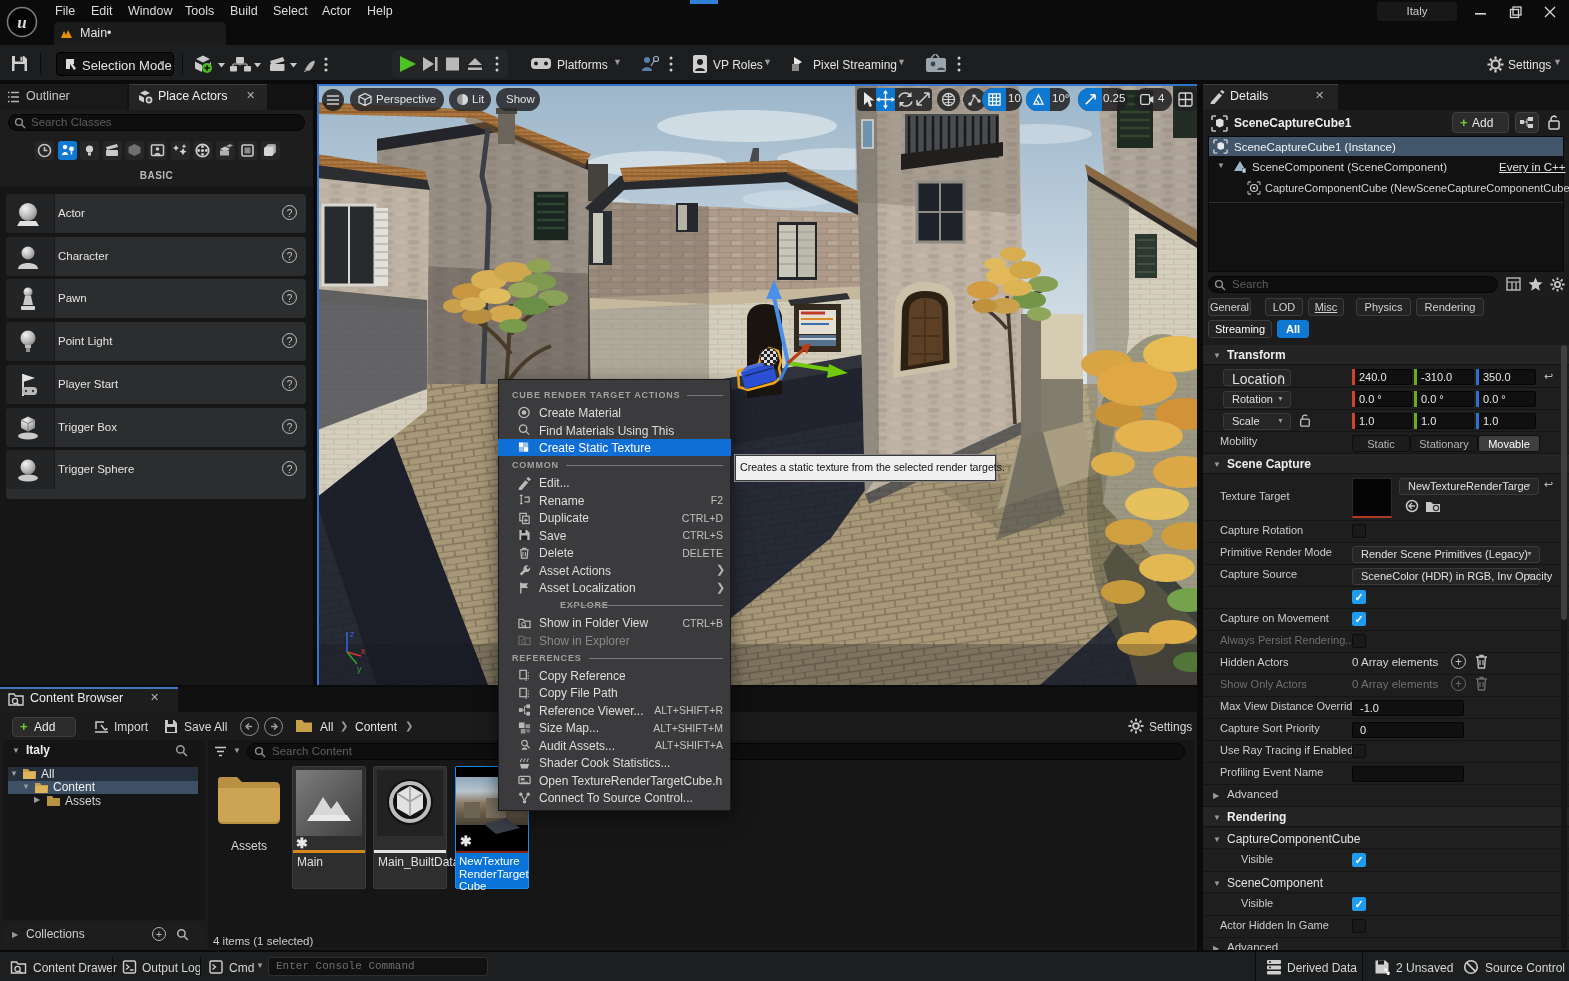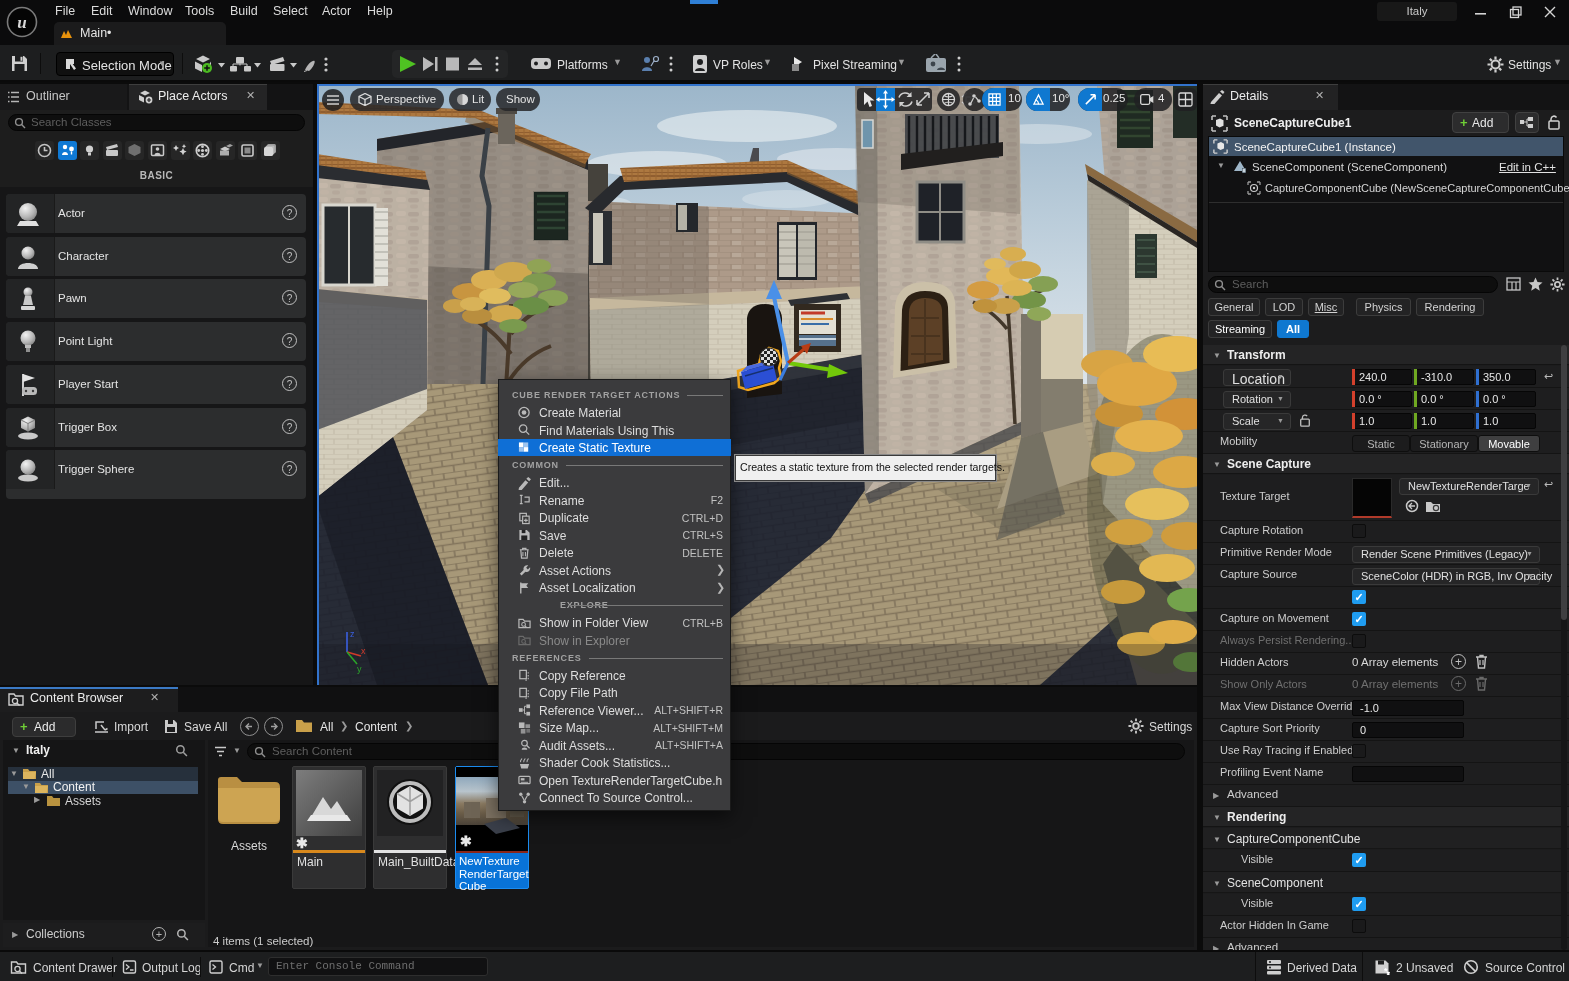--- a/index.html
+++ b/index.html
@@ -716,21 +716,21 @@
       <path d="M5 5 l4-1.5 3.5 1.8 v5.5 l-4 1.8 -3.5-2 z" fill="#e8e8e8"></path>
     </svg>
   <div class="abs" style="left:31px;top:57px;color:#f2f2f2;font-size:11.5px;">SceneCaptureCube1 (Instance)</div>
   <div class="abs" style="left:14px;top:77px;color:#9a9a9a;font-size:8px;">▼</div>
   <svg class="abs" style="left:30px;top:76px" width="14" height="14" viewBox="0 0 14 14">
       <path d="M7 1 L13 11 L1 11 Z" fill="#9fb6c8"></path>
       <rect x="9" y="8" width="4" height="5" fill="#30404e"></rect>
       <rect x="9.5" y="8.5" width="3" height="4" fill="#c8d4dc"></rect>
     </svg>
   <div class="abs" style="left:49px;top:77px;color:#d6d6d6;font-size:11.5px;">SceneComponent (SceneComponent)</div>
-  <div class="abs" style="left:296px;top:77px;color:#e2e2e2;font-size:11.5px;text-decoration:underline;">Edit in C++</div>
+  <div class="abs" style="left:296px;top:77px;color:#e2e2e2;font-size:11.5px;text-decoration:underline;">Every in C++</div>
   <svg class="abs" style="left:44px;top:97px" width="14" height="14" viewBox="0 0 14 14">
       <path d="M1 1 h3 M10 1 h3 M1 13 h3 M10 13 h3 M1 1 v3 M1 10 v3 M13 1 v3 M13 10 v3" stroke="#9a9a9a" stroke-width="1.3"></path>
       <circle cx="7" cy="7" r="3.5" fill="none" stroke="#c9c9c9" stroke-width="1.2"></circle>
       <circle cx="7" cy="7" r="1.2" fill="#c9c9c9"></circle>
     </svg>
   <div class="abs" style="left:62px;top:98px;color:#d6d6d6;font-size:11px;white-space:nowrap;">CaptureComponentCube (NewSceneCaptureComponentCube)  E</div>
   <div class="abs" style="left:6px;top:118px;width:354px;height:1px;background:#2e2e2e;"></div>
 
   <div class="abs" style="left:5px;top:192px;width:290px;height:17px;background:#0e0e0e;border:1px solid #050505;border-radius:9px;"></div>
   <svg class="abs" style="left:11px;top:195px" width="12" height="12" viewBox="0 0 12 12">
@@ -744,21 +744,21 @@
     </svg>
   <svg class="abs" style="left:325px;top:193px" width="15" height="14" viewBox="0 0 15 14">
       <path d="M7.5 0.5 l2 4.6 5 .4 -3.8 3.3 1.1 4.9 -4.3-2.6 -4.3 2.6 1.1-4.9 -3.8-3.3 5-.4 z" fill="#c6c6c6"></path>
     </svg>
   <svg class="abs" style="left:347px;top:193px" width="15" height="15" viewBox="0 0 17 17">
       <circle cx="8.5" cy="8.5" r="3" fill="none" stroke="#c6c6c6" stroke-width="2"></circle>
       <g stroke="#c6c6c6" stroke-width="2">
         <path d="M8.5 0.5 v3 M8.5 13.5 v3 M0.5 8.5 h3 M13.5 8.5 h3 M2.8 2.8 l2.1 2.1 M12.1 12.1 l2.1 2.1 M14.2 2.8 l-2.1 2.1 M4.9 12.1 l-2.1 2.1"></path>
       </g>
     </svg>
-  <div class="abs" style="left:5px;top:214px;width:52px;height:18px;background:#232324;border:1px solid #3c3c3c;border-radius:3px;color:#d2d2d2;font-size:11px;text-align:center;line-height:17px;">General</div>
+  <div class="abs" style="left:5px;top:214px;width:43px;height:18px;background:#232324;border:1px solid #3c3c3c;border-radius:3px;color:#d2d2d2;font-size:11px;text-align:center;line-height:17px;">General</div>
 <div class="abs" style="left:62px;top:214px;width:38px;height:18px;background:#232324;border:1px solid #3c3c3c;border-radius:3px;color:#d2d2d2;font-size:11px;text-align:center;line-height:17px;">LOD</div>
 <div class="abs" style="left:105px;top:214px;width:36px;height:18px;background:#232324;border:1px solid #3c3c3c;border-radius:3px;color:#d2d2d2;font-size:11px;text-align:center;line-height:17px;text-decoration:underline;">Misc</div>
 <div class="abs" style="left:153px;top:214px;width:55px;height:18px;background:#232324;border:1px solid #3c3c3c;border-radius:3px;color:#d2d2d2;font-size:11px;text-align:center;line-height:17px;">Physics</div>
 <div class="abs" style="left:213px;top:214px;width:68px;height:18px;background:#232324;border:1px solid #3c3c3c;border-radius:3px;color:#d2d2d2;font-size:11px;text-align:center;line-height:17px;">Rendering</div>
 <div class="abs" style="left:5px;top:236px;width:64px;height:18px;background:#232324;border:1px solid #3c3c3c;border-radius:3px;color:#fff;font-size:11px;font-weight:normal;text-align:center;line-height:17px;">Streaming</div>
 <div class="abs" style="left:74px;top:236px;width:32px;height:18px;background:#0f78d0;border:1px solid #0f78d0;border-radius:3px;color:#fff;font-size:11px;font-weight:bold;text-align:center;line-height:17px;">All</div>
   <div class="abs" style="left:0;top:261px;width:366px;height:20px;background:#242425;border-bottom:1px solid #141414;"></div>
 <div class="abs" style="left:10px;top:267px;color:#9a9a9a;font-size:8px;">▼</div>
 <div class="abs" style="left:24px;top:264px;color:#ededed;font-size:12px;font-weight:bold;">Transform</div>
 <div class="abs" style="left:0;top:282px;width:366px;height:22px;background:#1e1e1f;border-bottom:1px solid #141414;"></div>

